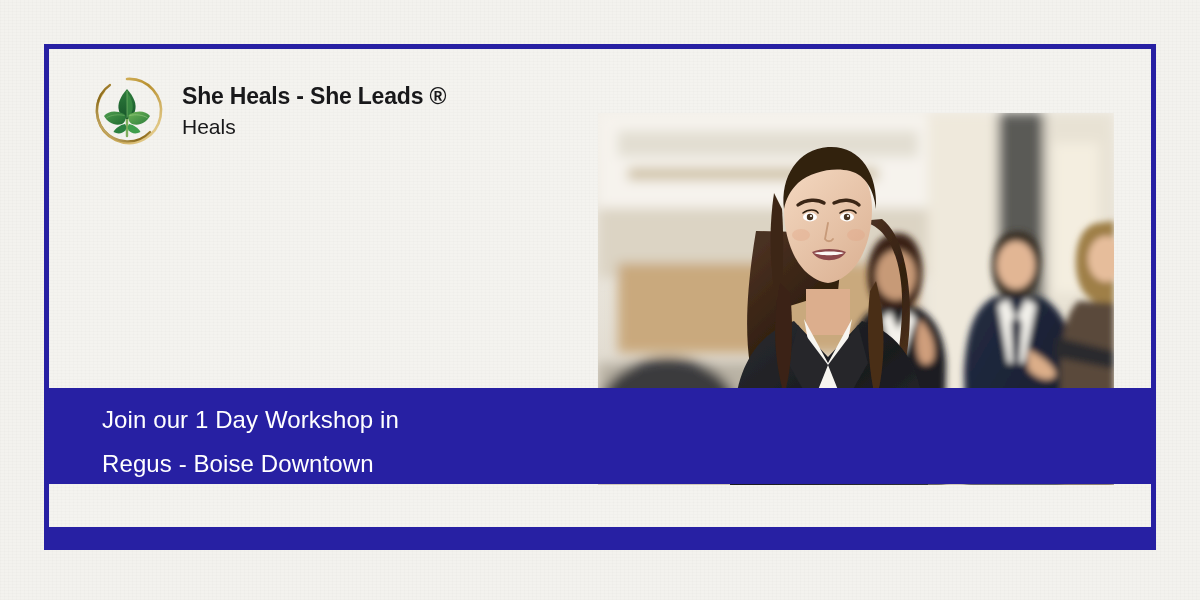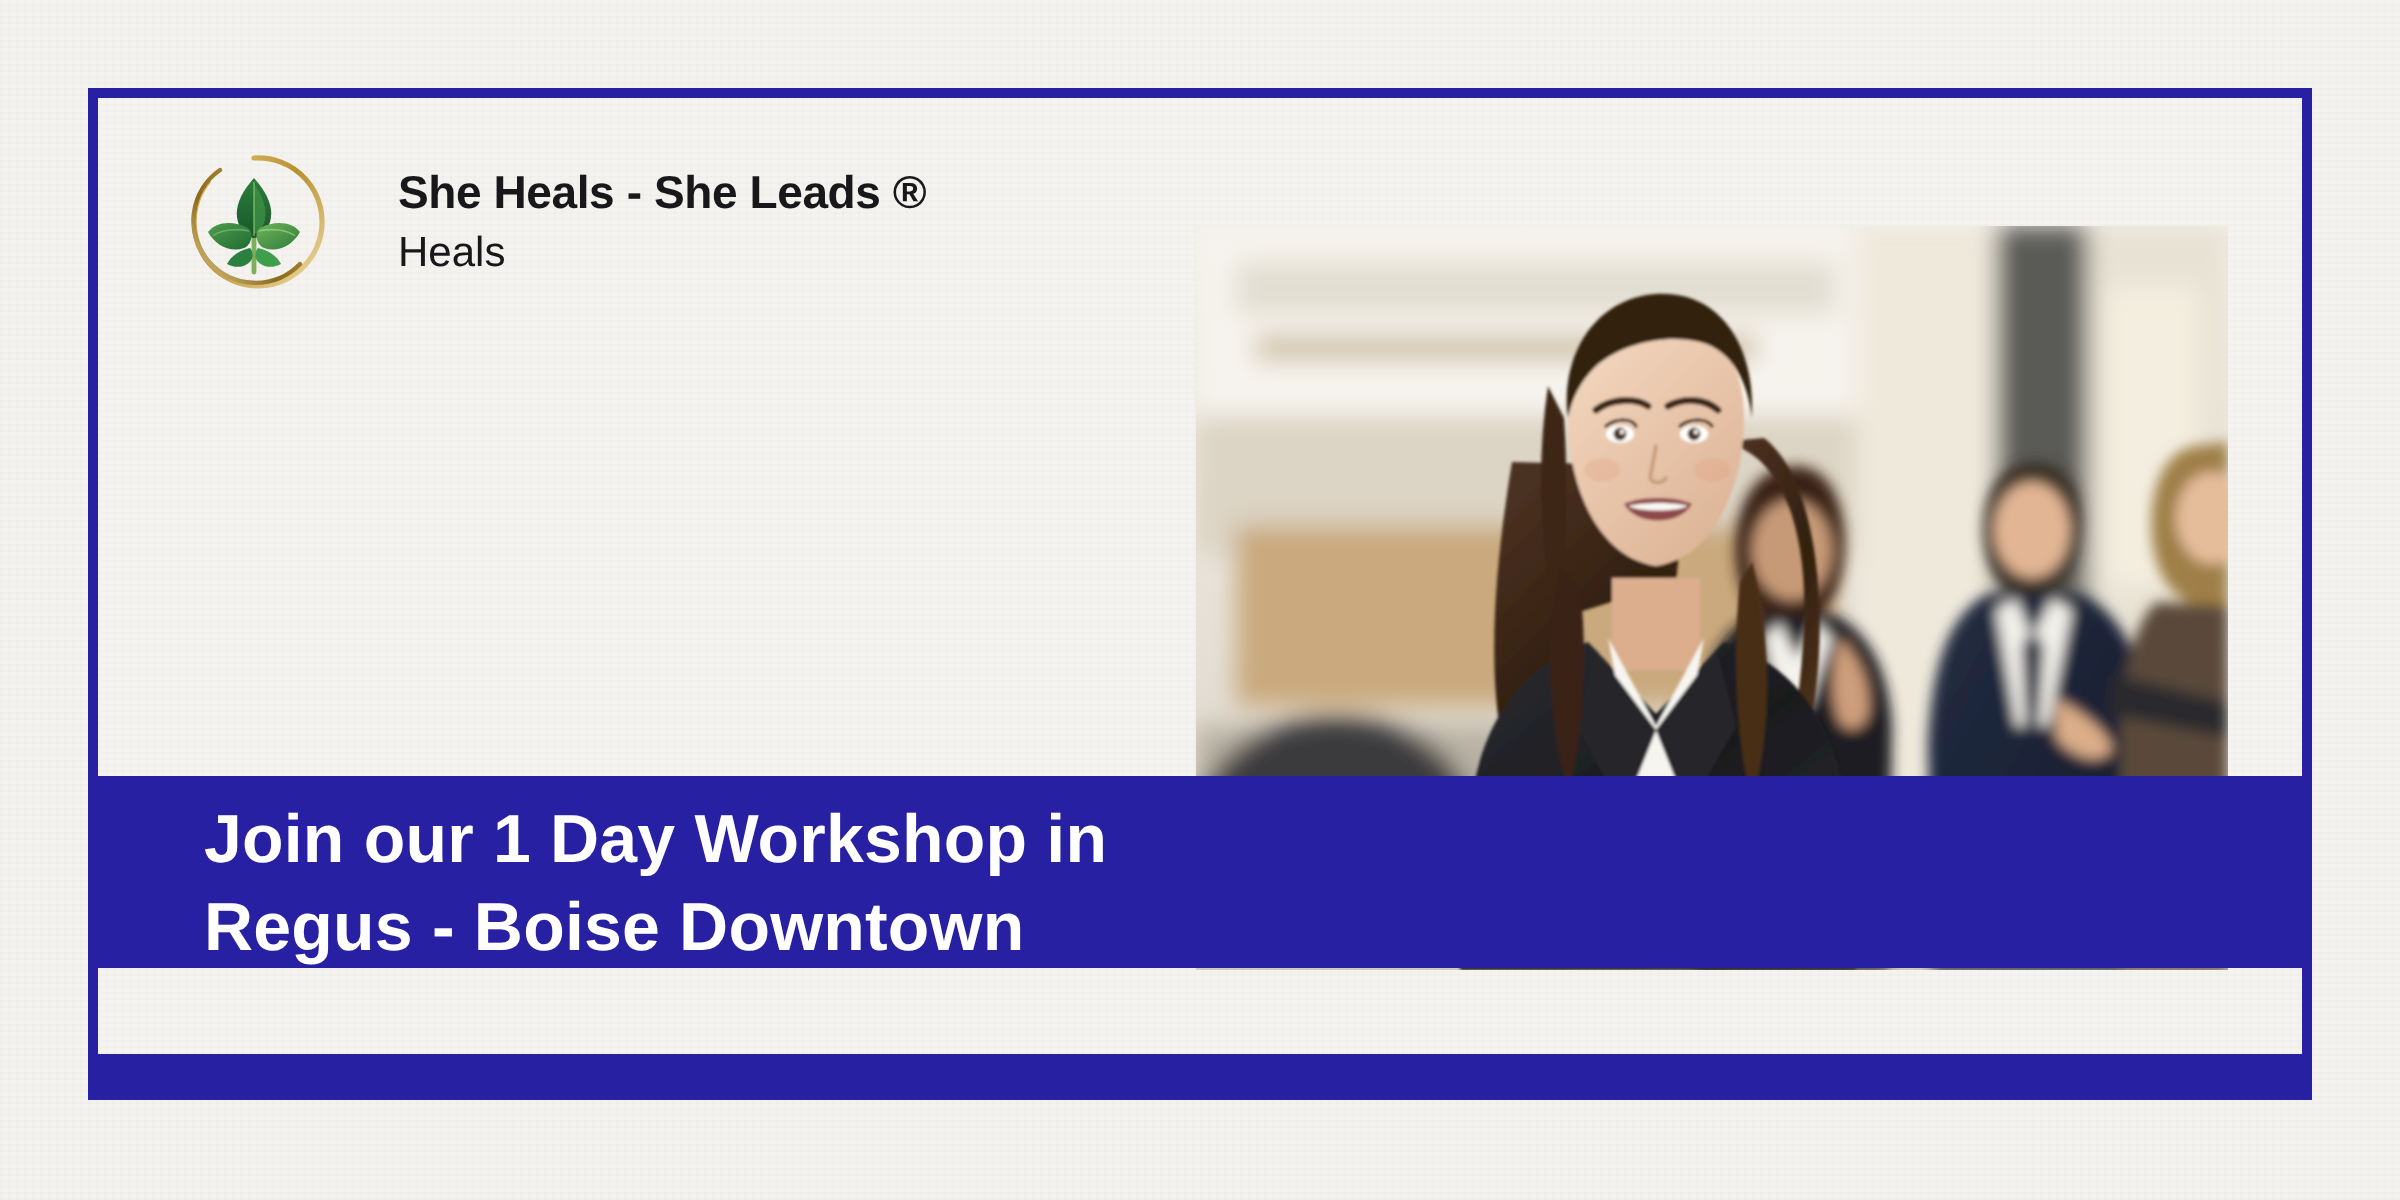--- a/index.html
+++ b/index.html
@@ -48,22 +48,22 @@
     width: 1112px;
     height: 96px;
     background: #2720a3;
     box-sizing: border-box;
   }
   #cta-text {
     position: absolute;
     left: 58px;
     top: 10px;
     color: #ffffff;
-    font-size: 34px;
-    font-weight: 700;
+    font-size: 24px;
+    font-weight: 400;
     line-height: 44px;
     letter-spacing: 0.1px;
     white-space: pre-line;
   }
 
   
   #bottom-bar {
     position: absolute;
     left: 44px;
     top: 527px;
@@ -72,21 +72,21 @@
     background: #2720a3;
   }
 
   
   #brand {
     position: absolute;
     left: 88px;
     top: 72px;
     display: flex;
     align-items: center;
-    gap: 33px;
+    gap: 16px;
   }
   #brand-mark {
     width: 78px;
     height: 78px;
     position: relative;
     flex: 0 0 auto;
   }
   #brand-words {
     display: flex;
     flex-direction: column;

